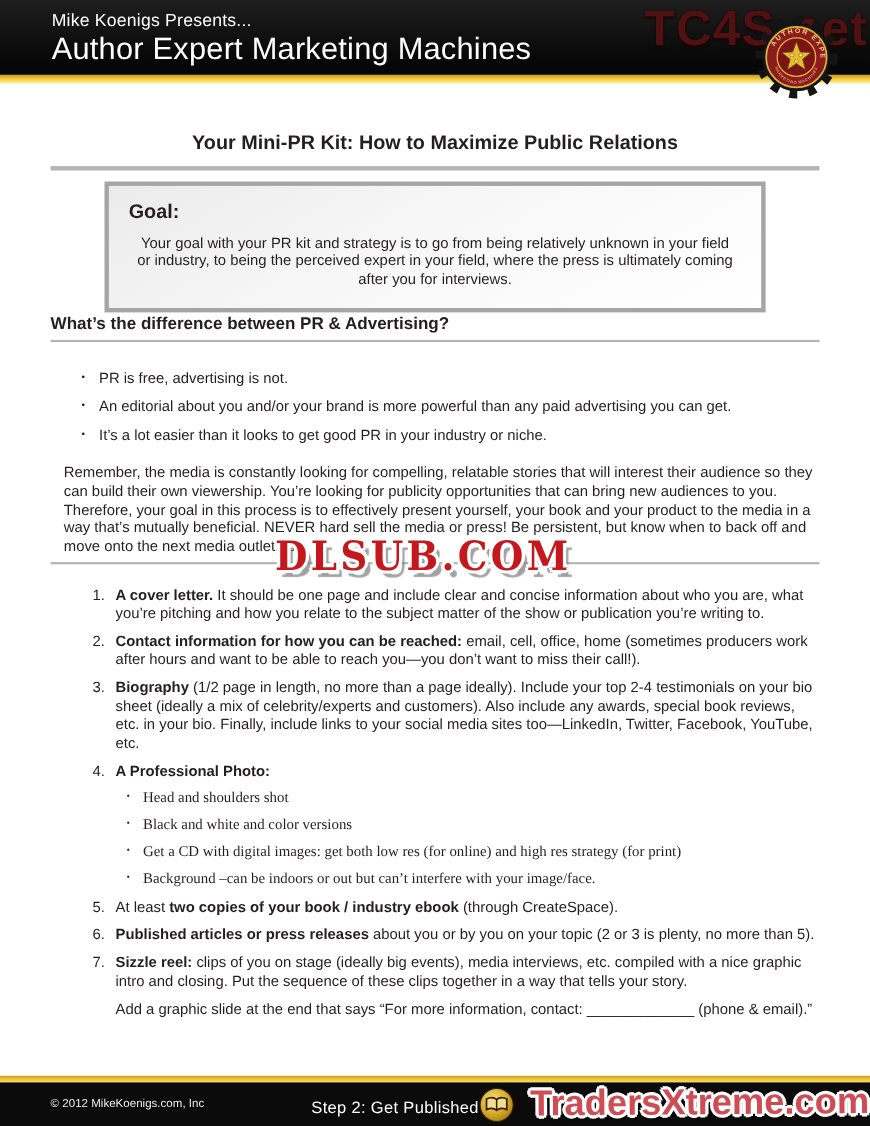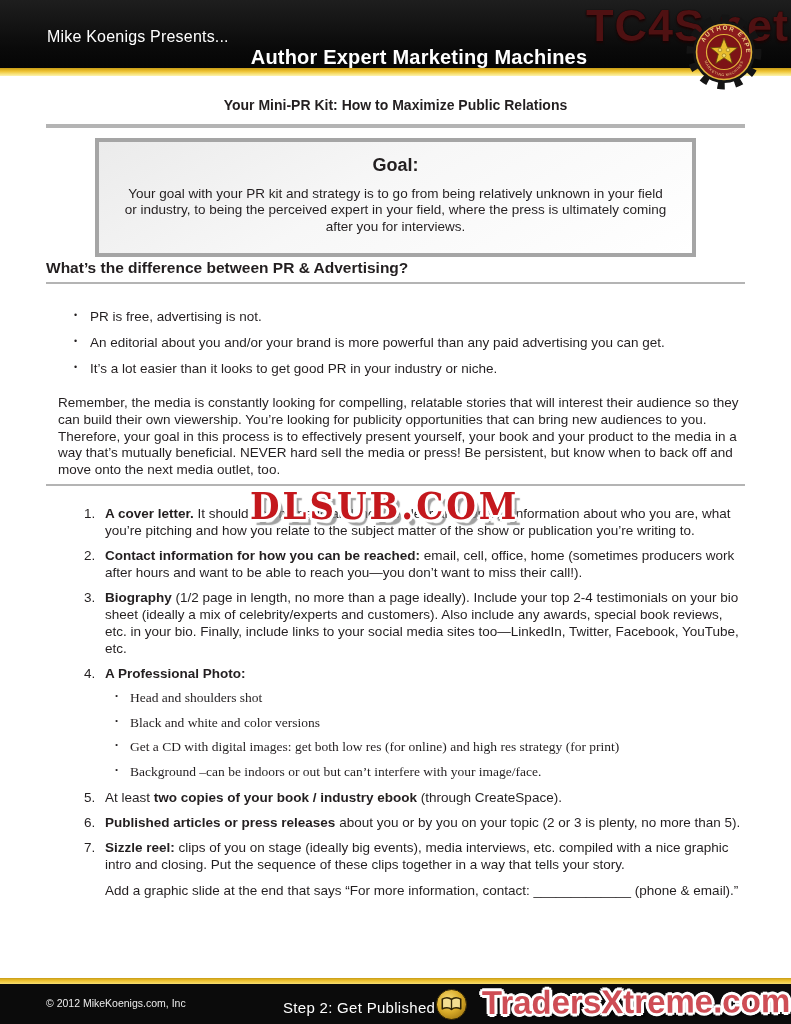--- a/index.html
+++ b/index.html
@@ -2,40 +2,40 @@
 <html><head>
 <meta charset="utf-8">
 <style>
   html,body{margin:0;padding:0;background:#fff;}
   .page{
     position:relative;width:791px;height:1024px;background:#fff;overflow:hidden;
     font-family:"Liberation Sans",sans-serif;color:#231f20;
   }
   
   .header{position:relative;height:68px;background:linear-gradient(180deg,#1e1e1e 0%,#0a0a0a 70%,#050505 100%);}
-  .header-inner{padding:28px 0 0 47px;}
+  .header-inner{padding:11px 0 0 47px;}
   .presents{color:#fff;font-size:16px;line-height:1.15;letter-spacing:.2px;}
-  .brand{color:#fff;font-size:20px;font-weight:bold;line-height:1.15;letter-spacing:.2px;text-align:center;}
+  .brand{color:#fff;font-size:28px;font-weight:normal;line-height:1.15;letter-spacing:.2px;}
   .tc4s{
     position:absolute;top:0px;right:2px;font-size:45px;font-weight:bold;letter-spacing:1px;
     color:#4f1112;text-shadow:0 2px 2px #1a0404,0 0 1px #000;z-index:3;
   }
   .stripe{height:8px;background:linear-gradient(180deg,#c79c16 0%,#eec231 40%,#f6dd6e 70%,#fdf3ae 100%);}
   .badge{position:absolute;top:8px;right:26px;width:82px;height:88px;z-index:5;}
   
   .content{padding:0 46px;}
-  .page-title{margin-top:21px;text-align:center;font-size:14px;font-weight:bold;}
+  .page-title{margin-top:43px;text-align:center;font-size:18px;font-weight:bold;}
   .rule-thick{height:4px;background:#b4b4b4;margin-top:11px;}
   .rule-thin{height:2px;background:#b4b4b4;margin-top:5px;}
   .goal-box{
     width:557px;margin:10px auto 0;border:4px solid #a5a5a5;
     background:linear-gradient(150deg,#ebebeb 0%,#f7f7f7 45%,#ffffff 100%);
     padding:13px 18px 18px;
   }
-  .goal-heading{text-align:center;font-size:18px;font-weight:bold;margin-bottom:10px;}
+  .goal-heading{font-size:18px;font-weight:bold;margin-bottom:10px;}
   .goal-body{text-align:center;font-size:13.5px;line-height:1.22;margin:0 auto;width:545px;}
   .section-heading{margin-top:2px;font-size:15.5px;font-weight:bold;}
   .section-heading.second{margin-top:34px;}
   .bullet-list{margin:25px 0 0 28px;}
   .bullet-row{position:relative;padding-left:16px;font-size:13.5px;margin-bottom:9px;line-height:1.25;}
   .bullet-row::before{content:"•";position:absolute;left:0;top:1px;font-size:9px;}
   .paragraph{margin:17px 0 0 12px;width:690px;font-size:13.5px;line-height:1.24;}
   .num-list{margin-top:19px;}
   .num-item{position:relative;padding-left:59px;font-size:13.5px;line-height:1.26;margin-bottom:8px;}
   .num-item .num{position:absolute;left:38px;}

